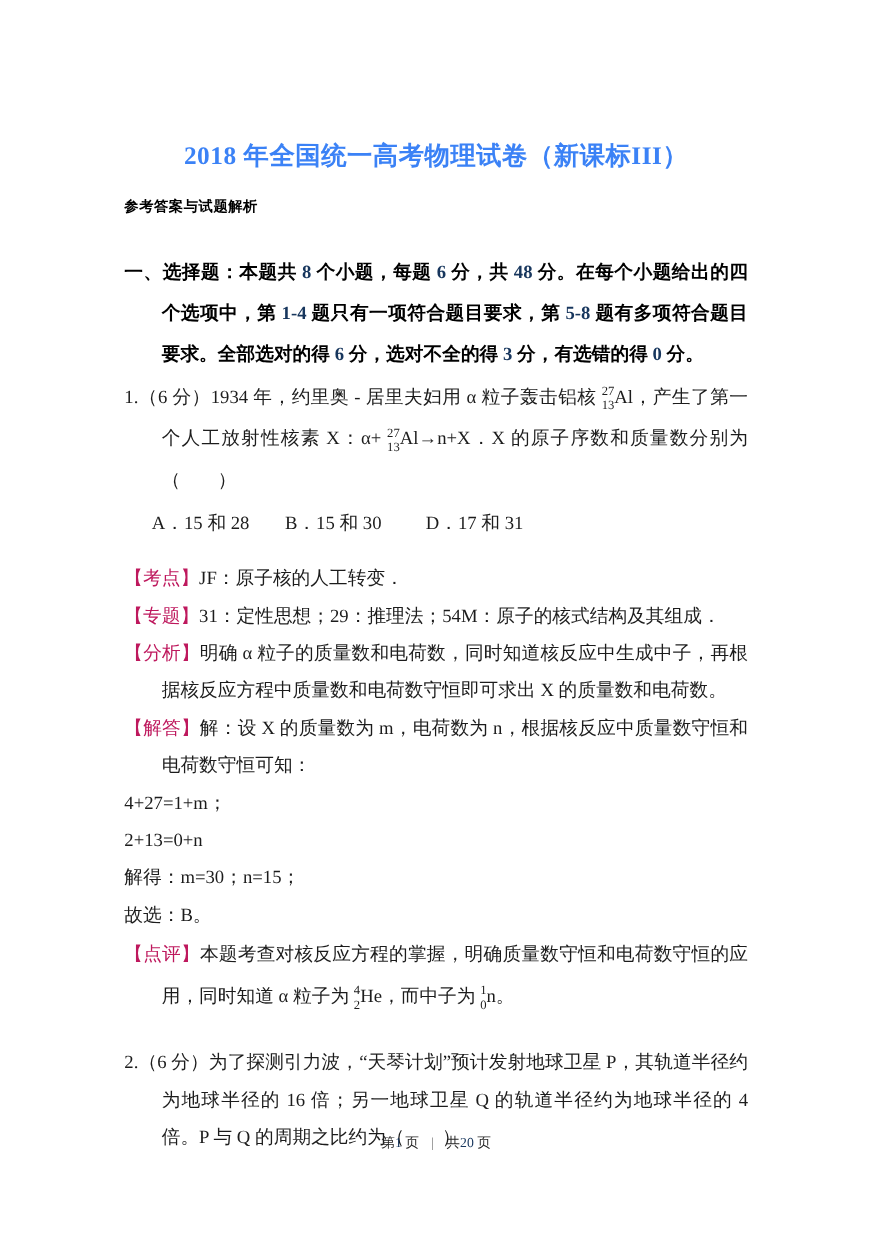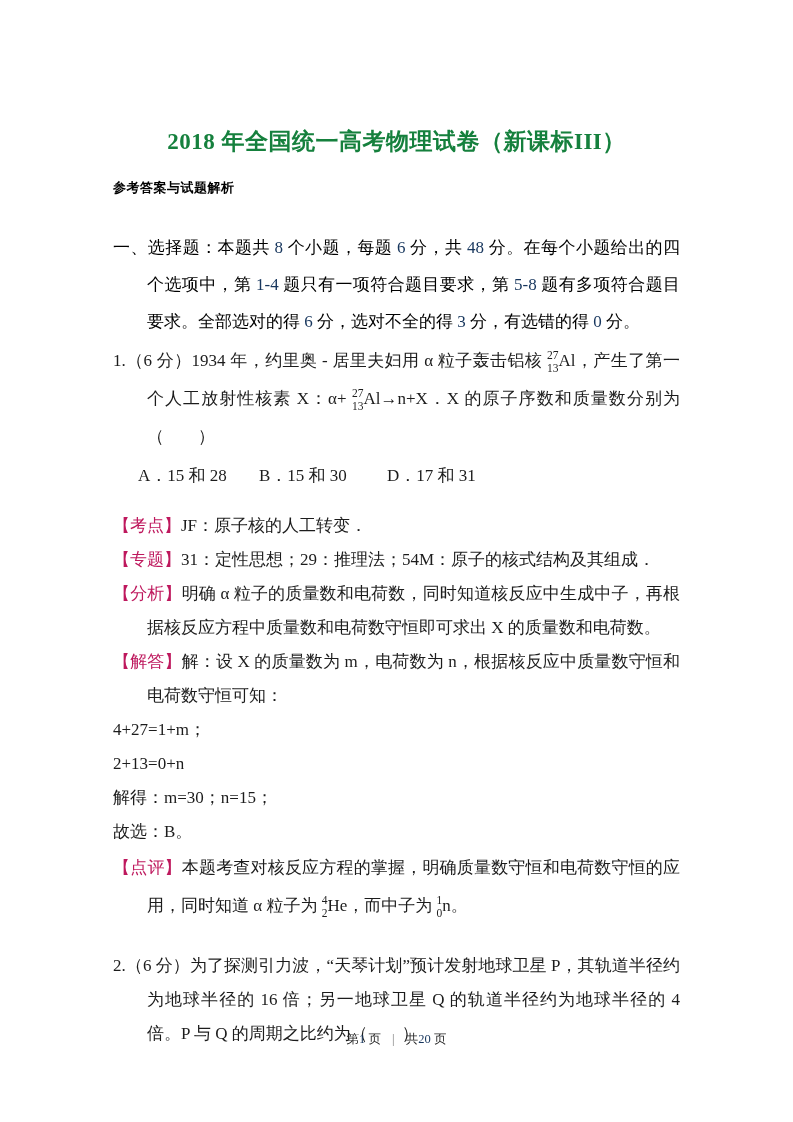--- a/index.html
+++ b/index.html
@@ -10,37 +10,37 @@
     background:#ffffff;
     font-family:"Liberation Serif","DejaVu Serif",serif;
     color:#1c1c1c;
     overflow:hidden;
   }
   .content{padding:126px 113px 0 113px;}
   .title{
     margin:0;
     font-size:23px;
     font-weight:bold;
-    color:#15803d;
+    color:#3b82f6;
     text-align:center;
     line-height:1.35;
     letter-spacing:0.5px;
   }
   .subtitle{
     margin-top:22px;
     font-size:13px;
     font-weight:bold;
     color:#000;
     text-align:left;
     letter-spacing:0.5px;
   }
   .heading{
     margin:32px 0 2px 0;
     font-size:17px;
-    font-weight:normal;
+    font-weight:bold;
     color:#000;
     line-height:37px;
     text-align:justify;
   }
   .num{color:#17365d;}
   .para{
     margin:0;
     font-size:17px;
     line-height:34px;
     text-align:justify;

